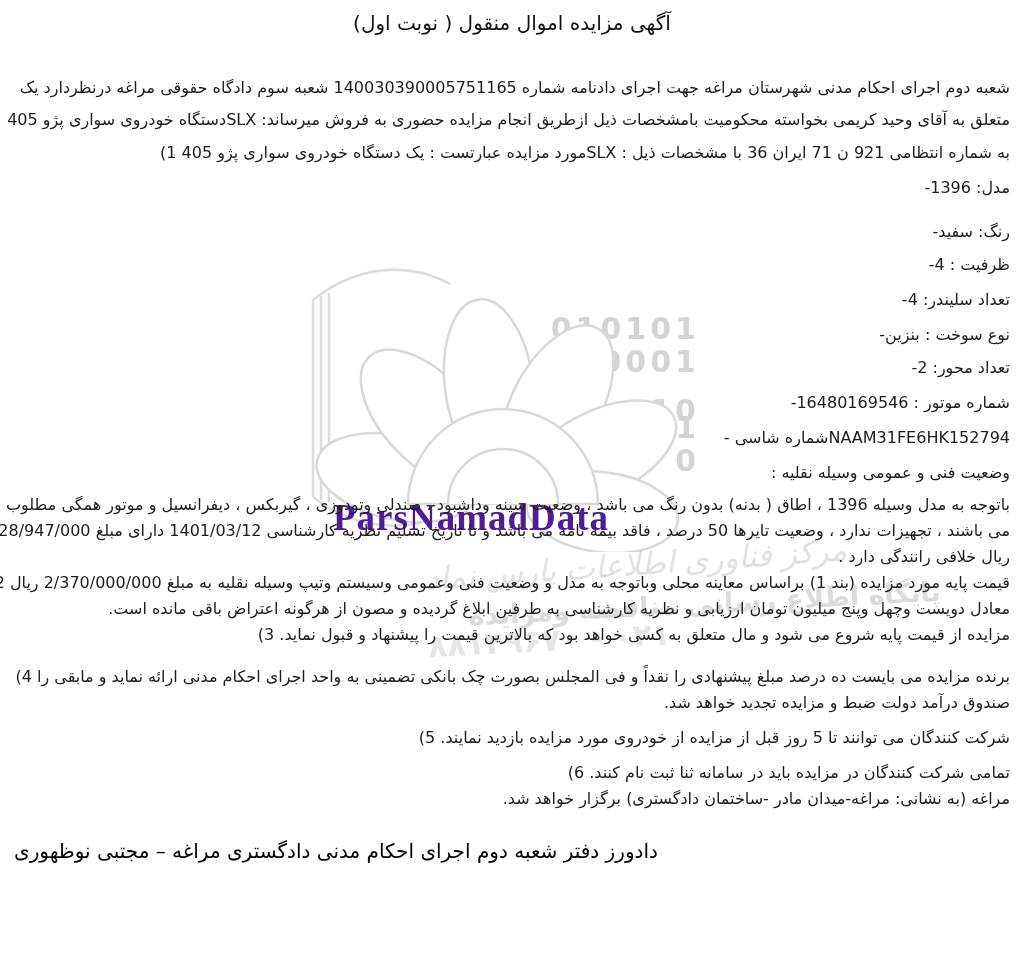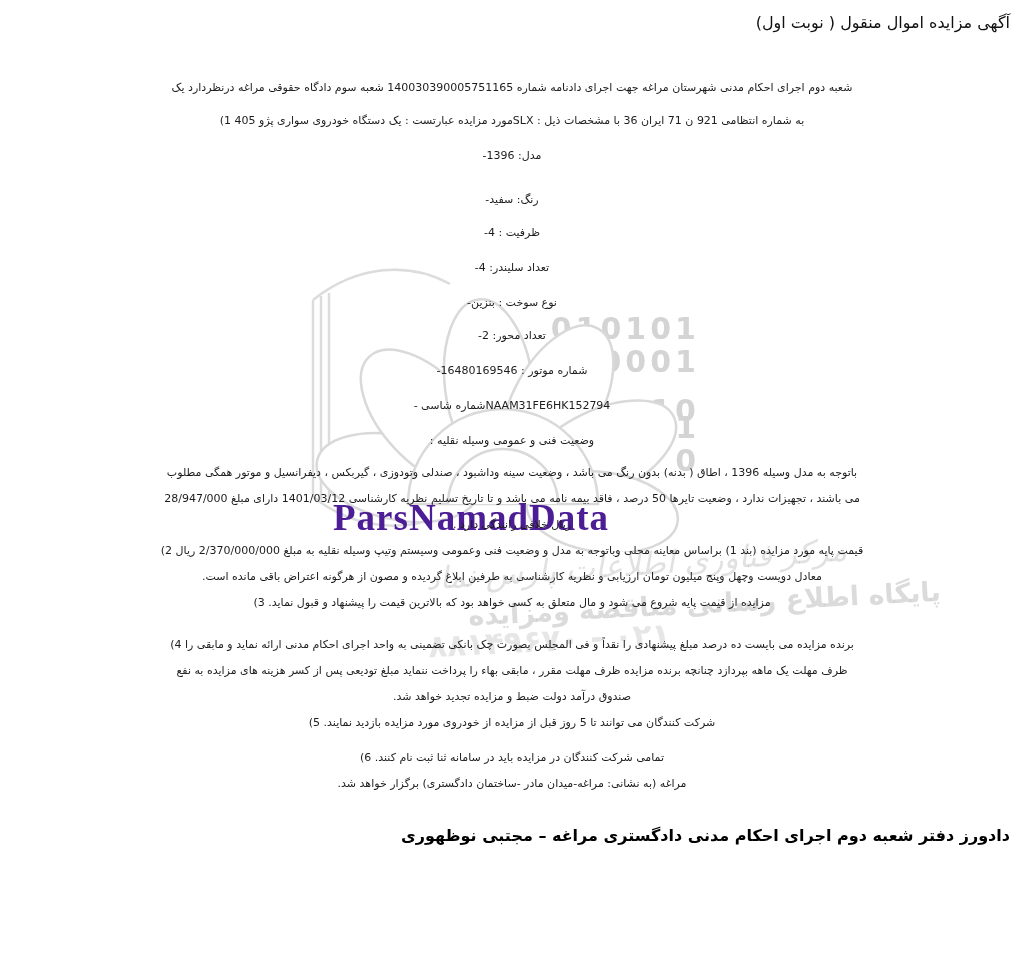--- a/index.html
+++ b/index.html
@@ -22,30 +22,30 @@
     font-size:37px;font-weight:bold;letter-spacing:1px;color:#4c1d95;
     font-family:Liberation Serif, serif;
   }
   .ghost{position:absolute;color:rgba(90,90,90,0.18);white-space:nowrap;}
   .g0{left:425px;top:546px;font-size:31px;transform:rotate(-4deg);font-style:italic;}
   .g1{left:468px;top:588px;font-size:27px;font-weight:bold;transform:rotate(-3deg);color:rgba(90,90,90,0.22);}
   .g2{left:428px;top:622px;font-size:31px;font-weight:bold;transform:rotate(-3deg);color:rgba(90,90,90,0.15);letter-spacing:3px;}
   
   .page-text{position:absolute;inset:0;z-index:2;padding:10px 14px 0 14px;}
   .doc-title{
-    font-size:16px;line-height:26px;color:#111;
+    text-align:center;font-size:20px;line-height:26px;color:#111;
     direction:rtl;
   }
   .line{
-    font-size:11px;line-height:26px;text-align:center;direction:rtl;
+    font-size:16px;line-height:26px;text-align:right;direction:rtl;
     white-space:nowrap;
   }
   .line span{white-space:nowrap;}
   .doc-footer{
-    text-align:right;font-weight:bold;font-size:16px;line-height:26px;direction:rtl;
+    text-align:left;font-weight:normal;font-size:20px;line-height:26px;direction:rtl;
     margin-top:26px;color:#000;
   }
 </style>
 </head>
 <body>
 
 <div class="watermark">
   <div class="binary-row b0">010101</div>
   <div class="binary-row b1">0001</div>
   <div class="binary-row b2">10</div>
@@ -92,37 +92,37 @@
   <div class="brand-text">ParsNamadData</div>
   <div class="ghost g0" dir="rtl">مرکز فناوری اطلاعات پارس نماد</div>
   <div class="ghost g1" dir="rtl">پایگاه اطلاع رسانی مناقصه ومزایده</div>
   <div class="ghost g2" dir="rtl">۰۲۱ - ۸۸۱۴۹۶۷۰</div>
 </div>
 
 <div class="page-text">
   <div class="doc-title" dir="rtl">آگهی  مزایده اموال منقول ( نوبت اول)</div>
   <div>
       <div class="line" dir="rtl" style="margin-top: 39px;"><span>شعبه دوم اجرای احکام مدنی شهرستان مراغه جهت اجرای دادنامه شماره 140030390005751165  شعبه سوم دادگاه حقوقی مراغه درنظردارد یک</span></div>
+      <div class="line" dir="rtl" style="margin-top: 6px;"><span>متعلق به آقای وحید کریمی بخواسته محکومیت بامشخصات ذیل ازطریق انجام مزایده حضوری به فروش میرساند: </span><span dir="ltr">SLX</span><span>دستگاه خودروی سواری پژو 405</span></div>
       <div class="line" dir="rtl" style="margin-top: 7px;"><span>به شماره انتظامی 921 ن 71 ایران 36 با مشخصات ذیل : </span><span dir="ltr">SLX</span><span>مورد مزایده عبارتست : یک دستگاه خودروی سواری پژو 405 </span><span dir="ltr">(1</span></div>
       <div class="line" dir="rtl" style="margin-top: 9px;"><span>مدل: 1396-</span></div>
       <div class="line" dir="rtl" style="margin-top: 18px;"><span>رنگ: سفید-</span></div>
       <div class="line" dir="rtl" style="margin-top: 7px;"><span>ظرفیت : 4-</span></div>
       <div class="line" dir="rtl" style="margin-top: 9px;"><span>تعداد سلیندر: 4-</span></div>
       <div class="line" dir="rtl" style="margin-top: 9px;"><span>نوع سوخت : بنزین-</span></div>
       <div class="line" dir="rtl" style="margin-top: 7px;"><span>تعداد محور: 2-</span></div>
       <div class="line" dir="rtl" style="margin-top: 9px;"><span>شماره موتور : 16480169546-</span></div>
       <div class="line" dir="ltr" style="margin-top: 9px;"><span dir="ltr">NAAM31FE6HK152794</span><span dir="rtl">شماره شاسی</span><span dir="rtl"> -</span></div>
       <div class="line" dir="rtl" style="margin-top: 9px;"><span>وضعیت فنی و عمومی وسیله نقلیه :</span></div>
       <div class="line" dir="rtl" style="margin-top: 6px;"><span>باتوجه به مدل وسیله 1396  ، اطاق ( بدنه) بدون رنگ می باشد ، وضعیت سینه وداشبود ، صندلی وتودوزی ، گیربکس ، دیفرانسیل و موتور همگی مطلوب</span></div>
       <div class="line" dir="rtl"><span>می باشند ، تجهیزات ندارد ، وضعیت تایرها 50 درصد ، فاقد بیمه نامه می باشد  و تا تاریخ تسلیم نظریه کارشناسی 1401/03/12 دارای مبلغ 28/947/000</span></div>
       <div class="line" dir="rtl"><span>ریال خلافی رانندگی دارد .</span></div>
       <div class="line" dir="rtl"><span>قیمت پایه مورد مزایده (بند 1)  براساس معاینه محلی وباتوجه به مدل و وضعیت فنی وعمومی وسیستم وتیپ وسیله نقلیه به مبلغ 2/370/000/000 ریال </span><span dir="ltr">(2</span></div>
       <div class="line" dir="rtl"><span>معادل دویست وچهل وپنج میلیون تومان  ارزیابی و نظریه کارشناسی به طرفین ابلاغ گردیده و مصون از  هرگونه اعتراض باقی مانده است.</span></div>
       <div class="line" dir="rtl"><span>مزایده از قیمت پایه شروع می شود و مال متعلق به کسی خواهد بود که بالاترین قیمت را پیشنهاد و قبول نماید. </span><span dir="ltr">(3</span></div>
       <div class="line" dir="rtl" style="margin-top: 16px;"><span>برنده مزایده می بایست ده درصد مبلغ پیشنهادی را نقداً و فی المجلس بصورت چک بانکی تضمینی به واحد اجرای احکام مدنی ارائه نماید و مابقی را </span><span dir="ltr">(4</span></div>
-      <div class="line" dir="rtl"><span>ظرف مهلت یک ماهه بپردازد چنانچه برنده مزایده ظرف مهلت مقرر ، مابقی بهاء را پرداخت ننماید مبلغ تودیعی پس از کسر  هزینه های مزایده به نفع</span></div>
       <div class="line" dir="rtl"><span>صندوق درآمد دولت ضبط و مزایده تجدید خواهد شد.</span></div>
-      <div class="line" dir="rtl" style=""><span>شرکت کنندگان می توانند تا 5 روز قبل از مزایده از خودروی مورد مزایده بازدید نمایند. </span><span dir="ltr">(5</span></div>
+      <div class="line" dir="rtl" style="margin-top: 9px;"><span>شرکت کنندگان می توانند تا 5 روز قبل از مزایده از خودروی مورد مزایده بازدید نمایند. </span><span dir="ltr">(5</span></div>
       <div class="line" dir="rtl" style="margin-top: 9px;"><span>تمامی شرکت کنندگان در مزایده باید در سامانه ثنا ثبت نام کنند. </span><span dir="ltr">(6</span></div>
       <div class="line" dir="rtl"><span>مراغه (به نشانی: مراغه-میدان مادر -ساختمان دادگستری) برگزار خواهد شد.</span></div>
     </div>
   <div class="doc-footer" dir="rtl">دادورز دفتر شعبه دوم اجرای احکام مدنی دادگستری مراغه – مجتبی نوظهوری</div>
 </div>
 
 </body></html>

